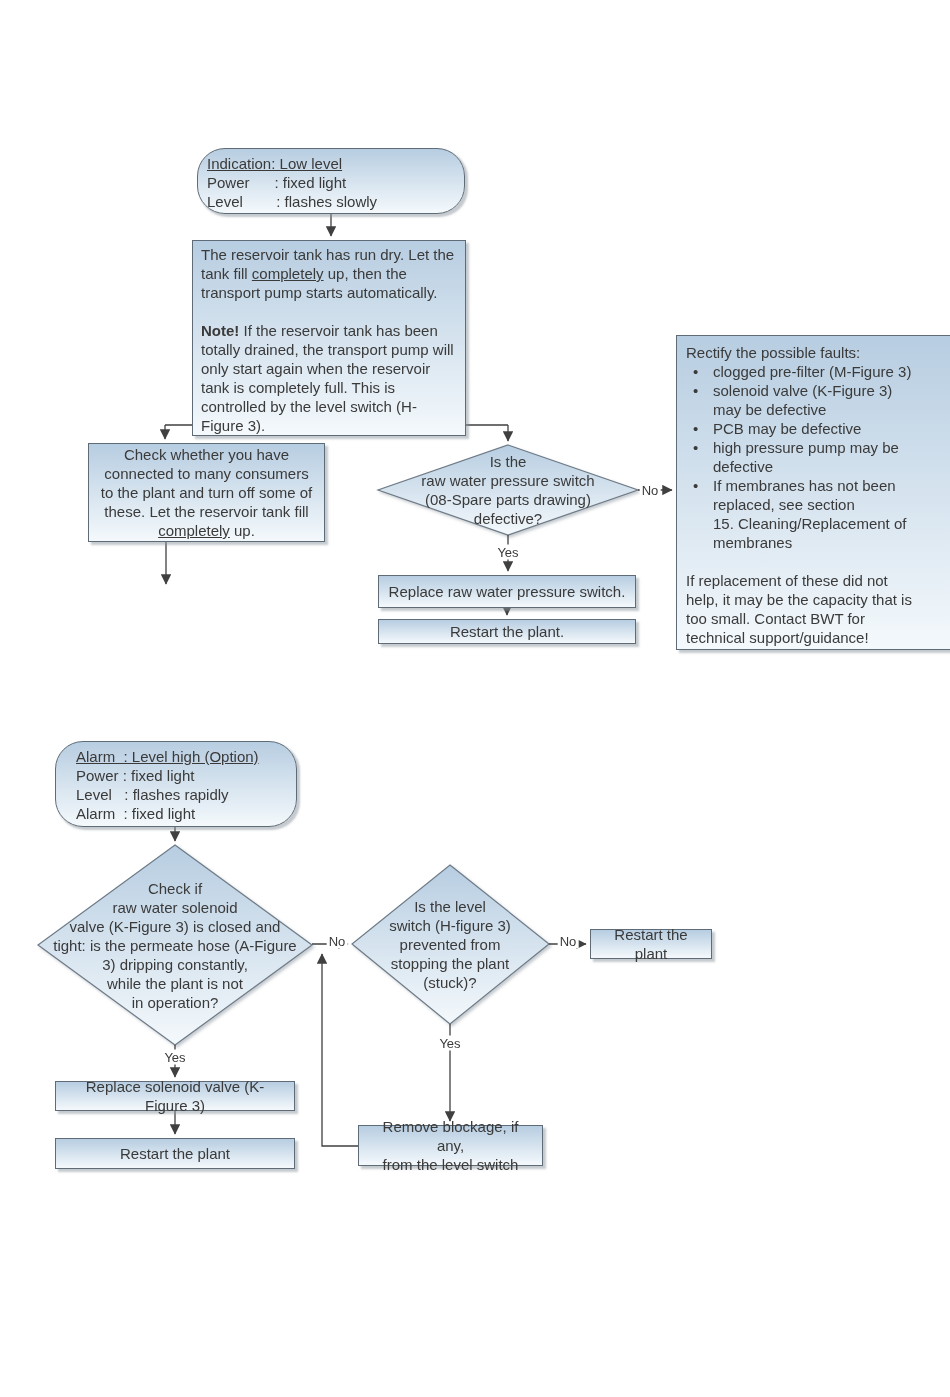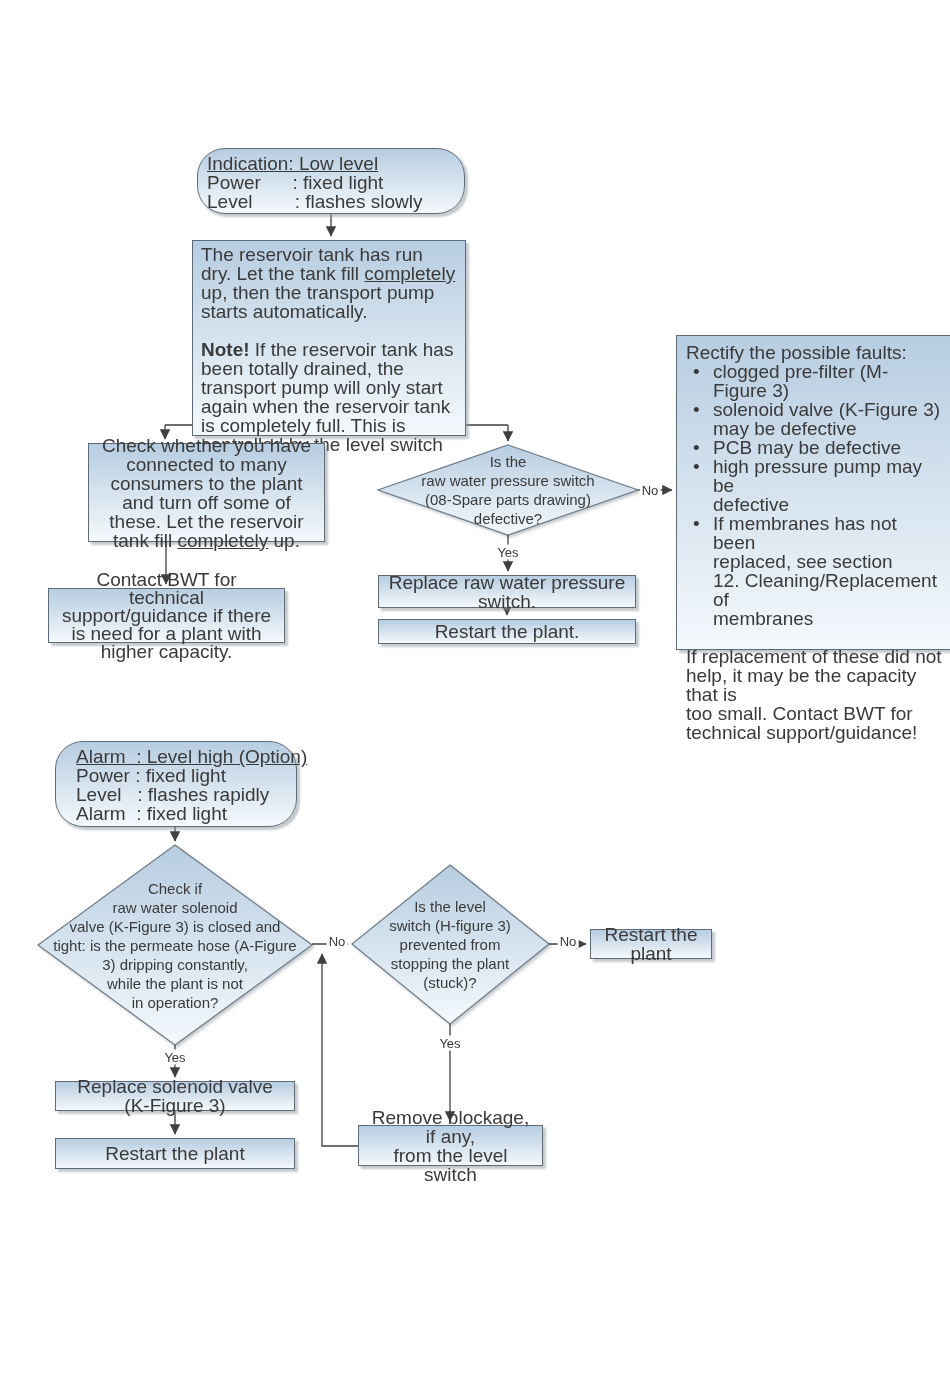--- a/index.html
+++ b/index.html
@@ -6,21 +6,21 @@
     --grad-top:#b7cde1; --grad-bottom:#f4f9fc; --border:#5f6b76;
     --line:#404040; --text:#3a3a3a; --shadow:rgba(140,150,160,0.5);
   }
   *{box-sizing:border-box; margin:0; padding:0;}
   body{background:#fff; font-family:"Liberation Sans", sans-serif; color:var(--text);}
   .canvas{position:relative; width:950px; height:1397px; background:#ffffff; overflow:hidden;}
   .svglayer{position:absolute; left:0; top:0; width:950px; height:1397px;}
   .node{position:absolute; border:1px solid var(--border);
         background:linear-gradient(var(--grad-top), var(--grad-bottom));
         box-shadow:2.5px 2.5px 2px var(--shadow);
-        font-size:19px; line-height:19px; color:var(--text);}
+        font-size:15px; line-height:19px; color:var(--text);}
   .callout{border-radius:28px; padding-top:5px;}
   .callout .co-title{text-decoration:underline; white-space:pre;}
   .callout .co-line{white-space:pre;}
   .leftpad8{padding-left:9px;}
   .leftpad26{padding-left:20px;}
   .textbox{padding:4px 8px; text-align:left;}
   .centerbox{display:flex; align-items:center; justify-content:center; text-align:center; padding:2px 9px;}
   .u{text-decoration:underline;}
   .b{font-weight:bold;}
   .para2{margin-top:19px;}
@@ -80,23 +80,20 @@
 
   <div class="node textbox" style="left:192px; top:240px; width:274px; height:196px;">
     <p><span>The reservoir tank has run dry. Let the tank fill </span><span class="u">completely</span><span> up, then the transport pump starts automatically.</span></p>
     <p class="para2"><span class="b">Note!</span><span> If the reservoir tank has been totally drained, the transport pump will only start again when the reservoir tank is completely full. This is controlled by the level switch (H-Figure 3).</span></p>
   </div>
 
   <div class="node centerbox" style="left:48px; top:443px; width:237px; height:99px;margin-left:40px;">
     <div><span>Check whether you have connected to many consumers to the plant and turn off some of these. Let the reservoir tank fill </span><span class="u">completely</span><span> up.</span></div>
   </div>
 
-  <div class="node centerbox" style="left:48px; top:588px; width:237px; height:55px; line-height:18px;">
-    <div>Contact BWT for technical support/guidance if there is need for a plant with higher capacity.</div>
-  </div>
 
   <div class="node rectify" style="left:676px; top:335px; width:276px; height:315px;">
     <div>Rectify the possible faults:</div>
     <div class="bullet-row">
         <span class="dot">•</span>
         <span class="btxt">clogged pre-filter (M-Figure 3)</span>
       </div>
     <div class="bullet-row">
         <span class="dot">•</span>
         <span class="btxt">solenoid valve (K-Figure 3)
@@ -108,21 +105,21 @@
       </div>
     <div class="bullet-row">
         <span class="dot">•</span>
         <span class="btxt">high pressure pump may be
 defective</span>
       </div>
     <div class="bullet-row">
         <span class="dot">•</span>
         <span class="btxt">If membranes has not been
 replaced, see section
-12. Cleaning/Replacement of
+15. Cleaning/Replacement of
 membranes</span>
       </div>
     <div class="footer">If replacement of these did not
 help, it may be the capacity that is
 too small. Contact BWT for
 technical support/guidance!</div>
   </div>
 
   <div class="diamond-text" style="left:508px; top:490px;">Is the
 raw water pressure switch

